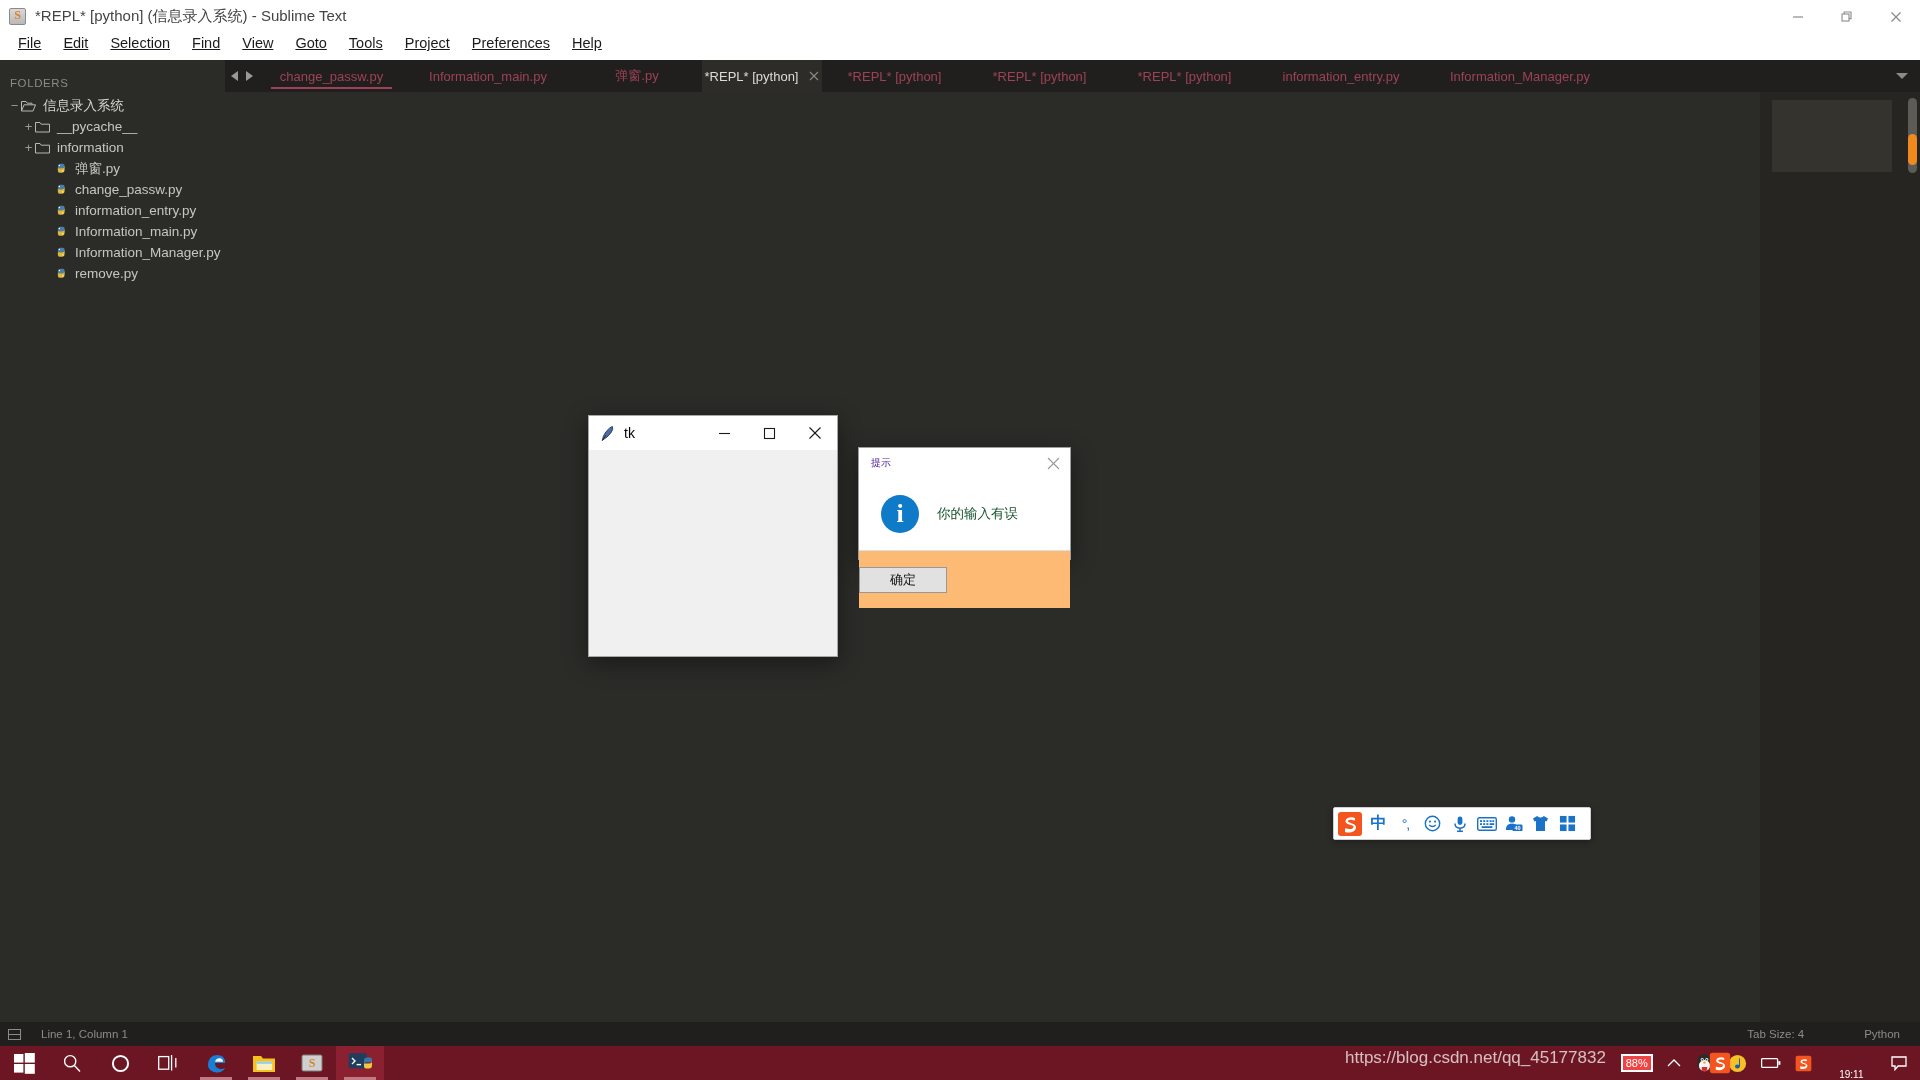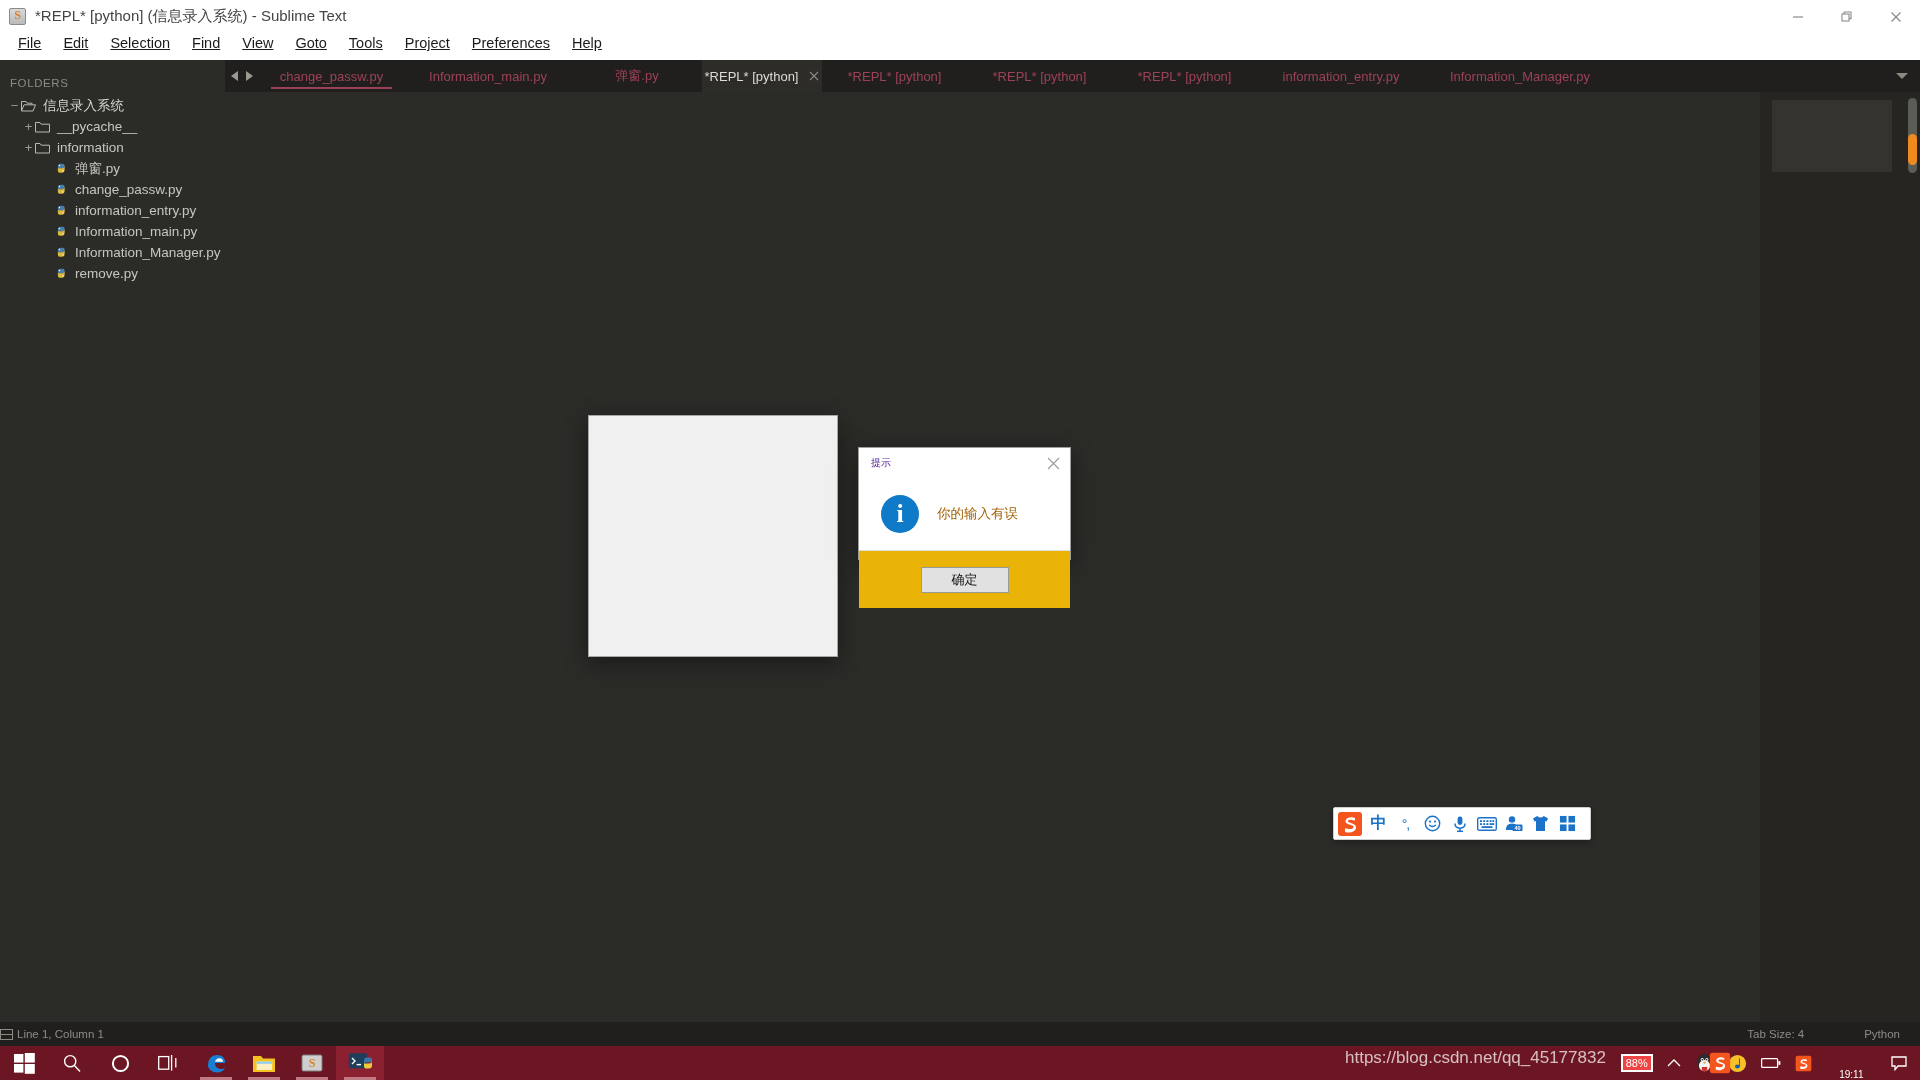--- a/index.html
+++ b/index.html
@@ -149,21 +149,21 @@
     background: #f08a1e; border-radius: 5px;
   }
 
   
   .statusbar {
     position: absolute; left: 0; top: 1022px; width: 1920px; height: 24px;
     background: #211f1e;
     display: flex; align-items: center;
     font-size: 11.5px; color: #8b8b84;
   }
-  .status-left { display: flex; align-items: center; gap: 4px; }
+  .status-left { display: flex; align-items: center; padding-left: 8px; gap: 20px; }
   .status-right {
     position: absolute; right: 20px; display: flex; gap: 60px;
   }
   .status-icon { width: 13px; height: 11px; display: block; }
 
   
   .tkwin {
     position: absolute; left: 588px; top: 415px;
     width: 250px; height: 242px;
     background: #f0f0f0;
@@ -206,27 +206,27 @@
     display: flex; align-items: center; padding-left: 22px;
   }
   .dlg-info-icon {
     width: 38px; height: 38px; border-radius: 50%;
     background: #0f7ac7; flex: none;
     display: flex; align-items: center; justify-content: center;
     color: #fff; font-size: 26px; font-weight: bold;
     font-family: "Liberation Serif", serif; line-height: 1;
   }
   .dlg-msg {
-    margin-left: 18px; font-size: 13.5px; color: #a16207;
+    margin-left: 18px; font-size: 13.5px; color: #14532d;
     white-space: nowrap;
   }
   .dlg-footer {
-    height: 58px; background: #eab308;
+    height: 58px; background: #fdba74;
     border-top: 1px solid #dfdfdf;
-    display: flex; align-items: center; justify-content: center;
+    display: flex; align-items: center; justify-content: flex-start;
   }
   .dlg-ok {
     width: 88px; height: 26px;
     background: #e1e1e1; border: 1px solid #999;
     font-size: 13px; color: #111;
     font-family: "Liberation Sans", sans-serif;
     display: flex; align-items: center; justify-content: center;
     cursor: default;
   }
 
@@ -512,20 +512,45 @@
     </svg>
     <span>Line 1, Column 1</span>
   </div>
   <div class="status-right">
     <span>Tab Size: 4</span>
     <span>Python</span>
   </div>
 </div>
 
 <div class="tkwin">
+  <div class="tk-title">
+    <svg class="tk-feather" viewBox="0 0 16 16">
+      <path d="M12.5 1.3 C9 3 6 6.5 4.2 10.5 L3 14.5 L4.8 13.2 C8.5 11 11.5 7.8 12.9 4 Z" fill="#4a6fa8" stroke="#1b2d4d" stroke-width="0.8"></path>
+      <line x1="3.2" y1="14.6" x2="6.5" y2="9.5" stroke="#2b2b2b" stroke-width="0.9"></line>
+    </svg>
+    <span class="tk-name">tk</span>
+    <div class="tk-ctrls">
+      <div class="tk-ctrl">
+        <svg width="13" height="13" viewBox="0 0 13 13">
+            <line x1="1" y1="6.5" x2="12" y2="6.5" stroke="#1a1a1a" stroke-width="1.1"></line>
+          </svg>
+      </div>
+      <div class="tk-ctrl">
+        <svg width="13" height="13" viewBox="0 0 13 13">
+            <rect x="1.5" y="1.5" width="10" height="10" fill="none" stroke="#1a1a1a" stroke-width="1.1"></rect>
+          </svg>
+      </div>
+      <div class="tk-ctrl">
+        <svg width="14" height="14" viewBox="0 0 14 14">
+          <line x1="1.5" y1="1.5" x2="12.5" y2="12.5" stroke="#1a1a1a" stroke-width="1.1"></line>
+          <line x1="12.5" y1="1.5" x2="1.5" y2="12.5" stroke="#1a1a1a" stroke-width="1.1"></line>
+        </svg>
+      </div>
+    </div>
+  </div>
   <div class="tk-client"></div>
 </div>
 
 <div class="dlg">
   <div class="dlg-title">
     <span class="dlg-title-text">提示</span>
     <div class="dlg-close">
       <svg width="13" height="13" viewBox="0 0 13 13">
         <line x1="1" y1="1" x2="12" y2="12" stroke="#9a9a9a" stroke-width="1.1"></line>
         <line x1="12" y1="1" x2="1" y2="12" stroke="#9a9a9a" stroke-width="1.1"></line>

